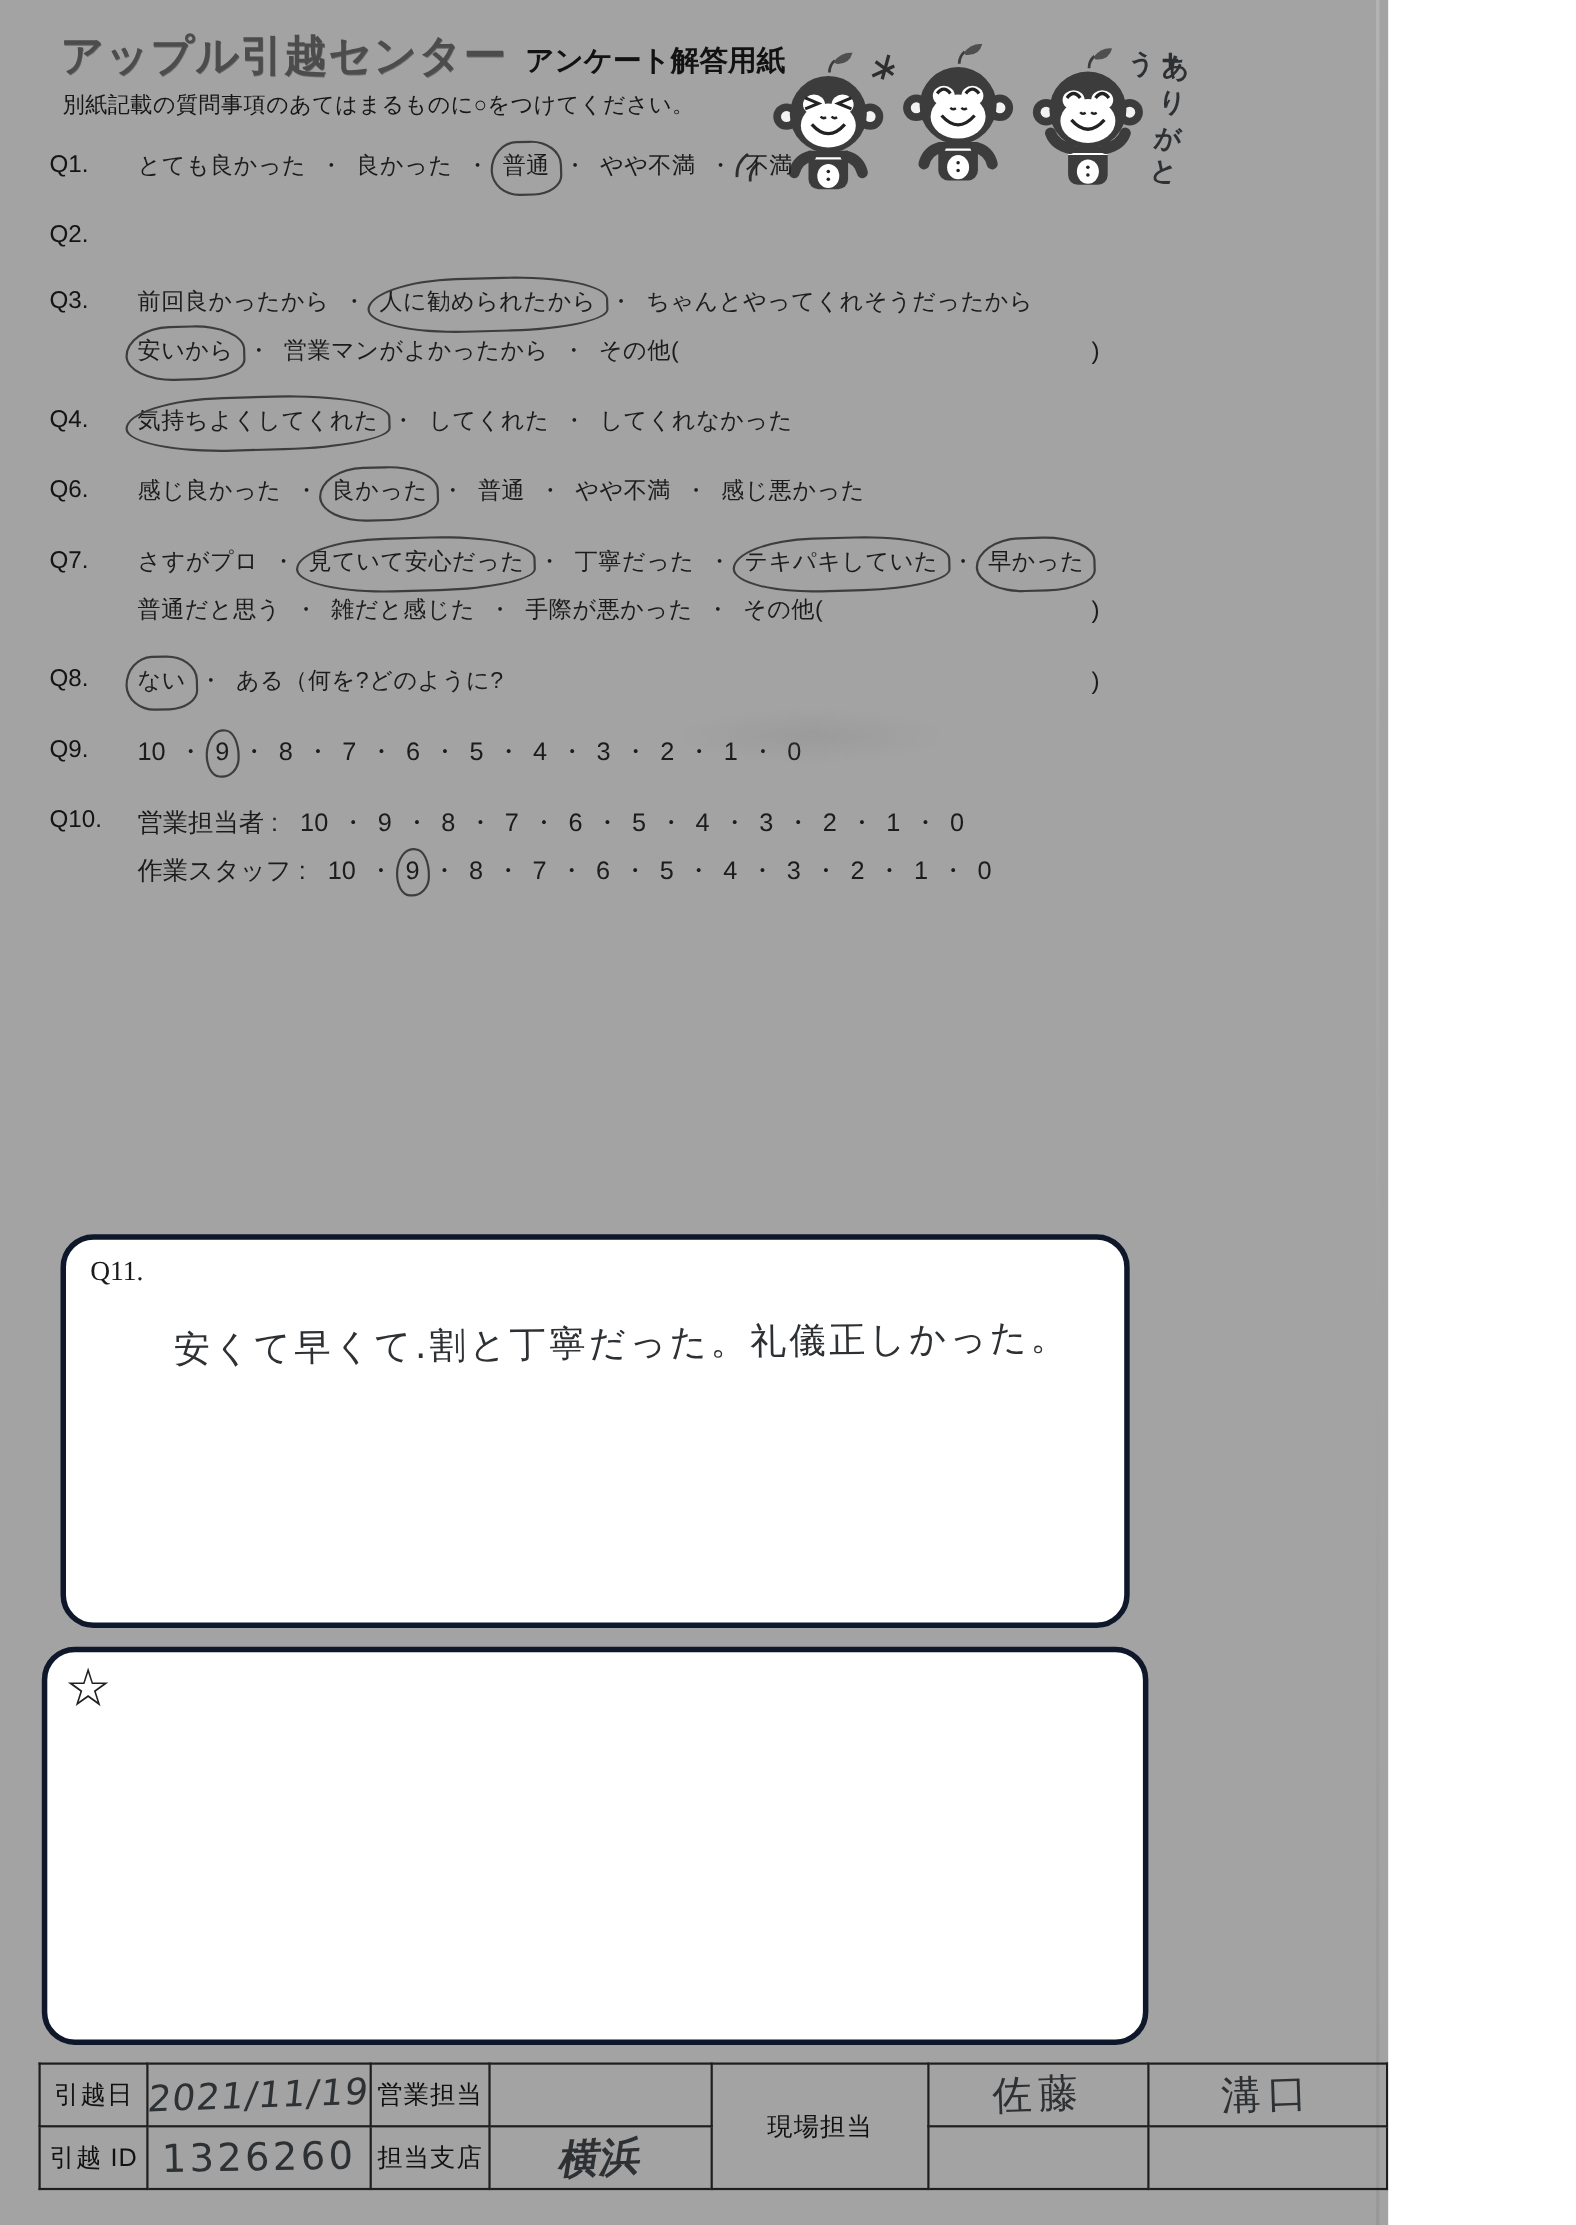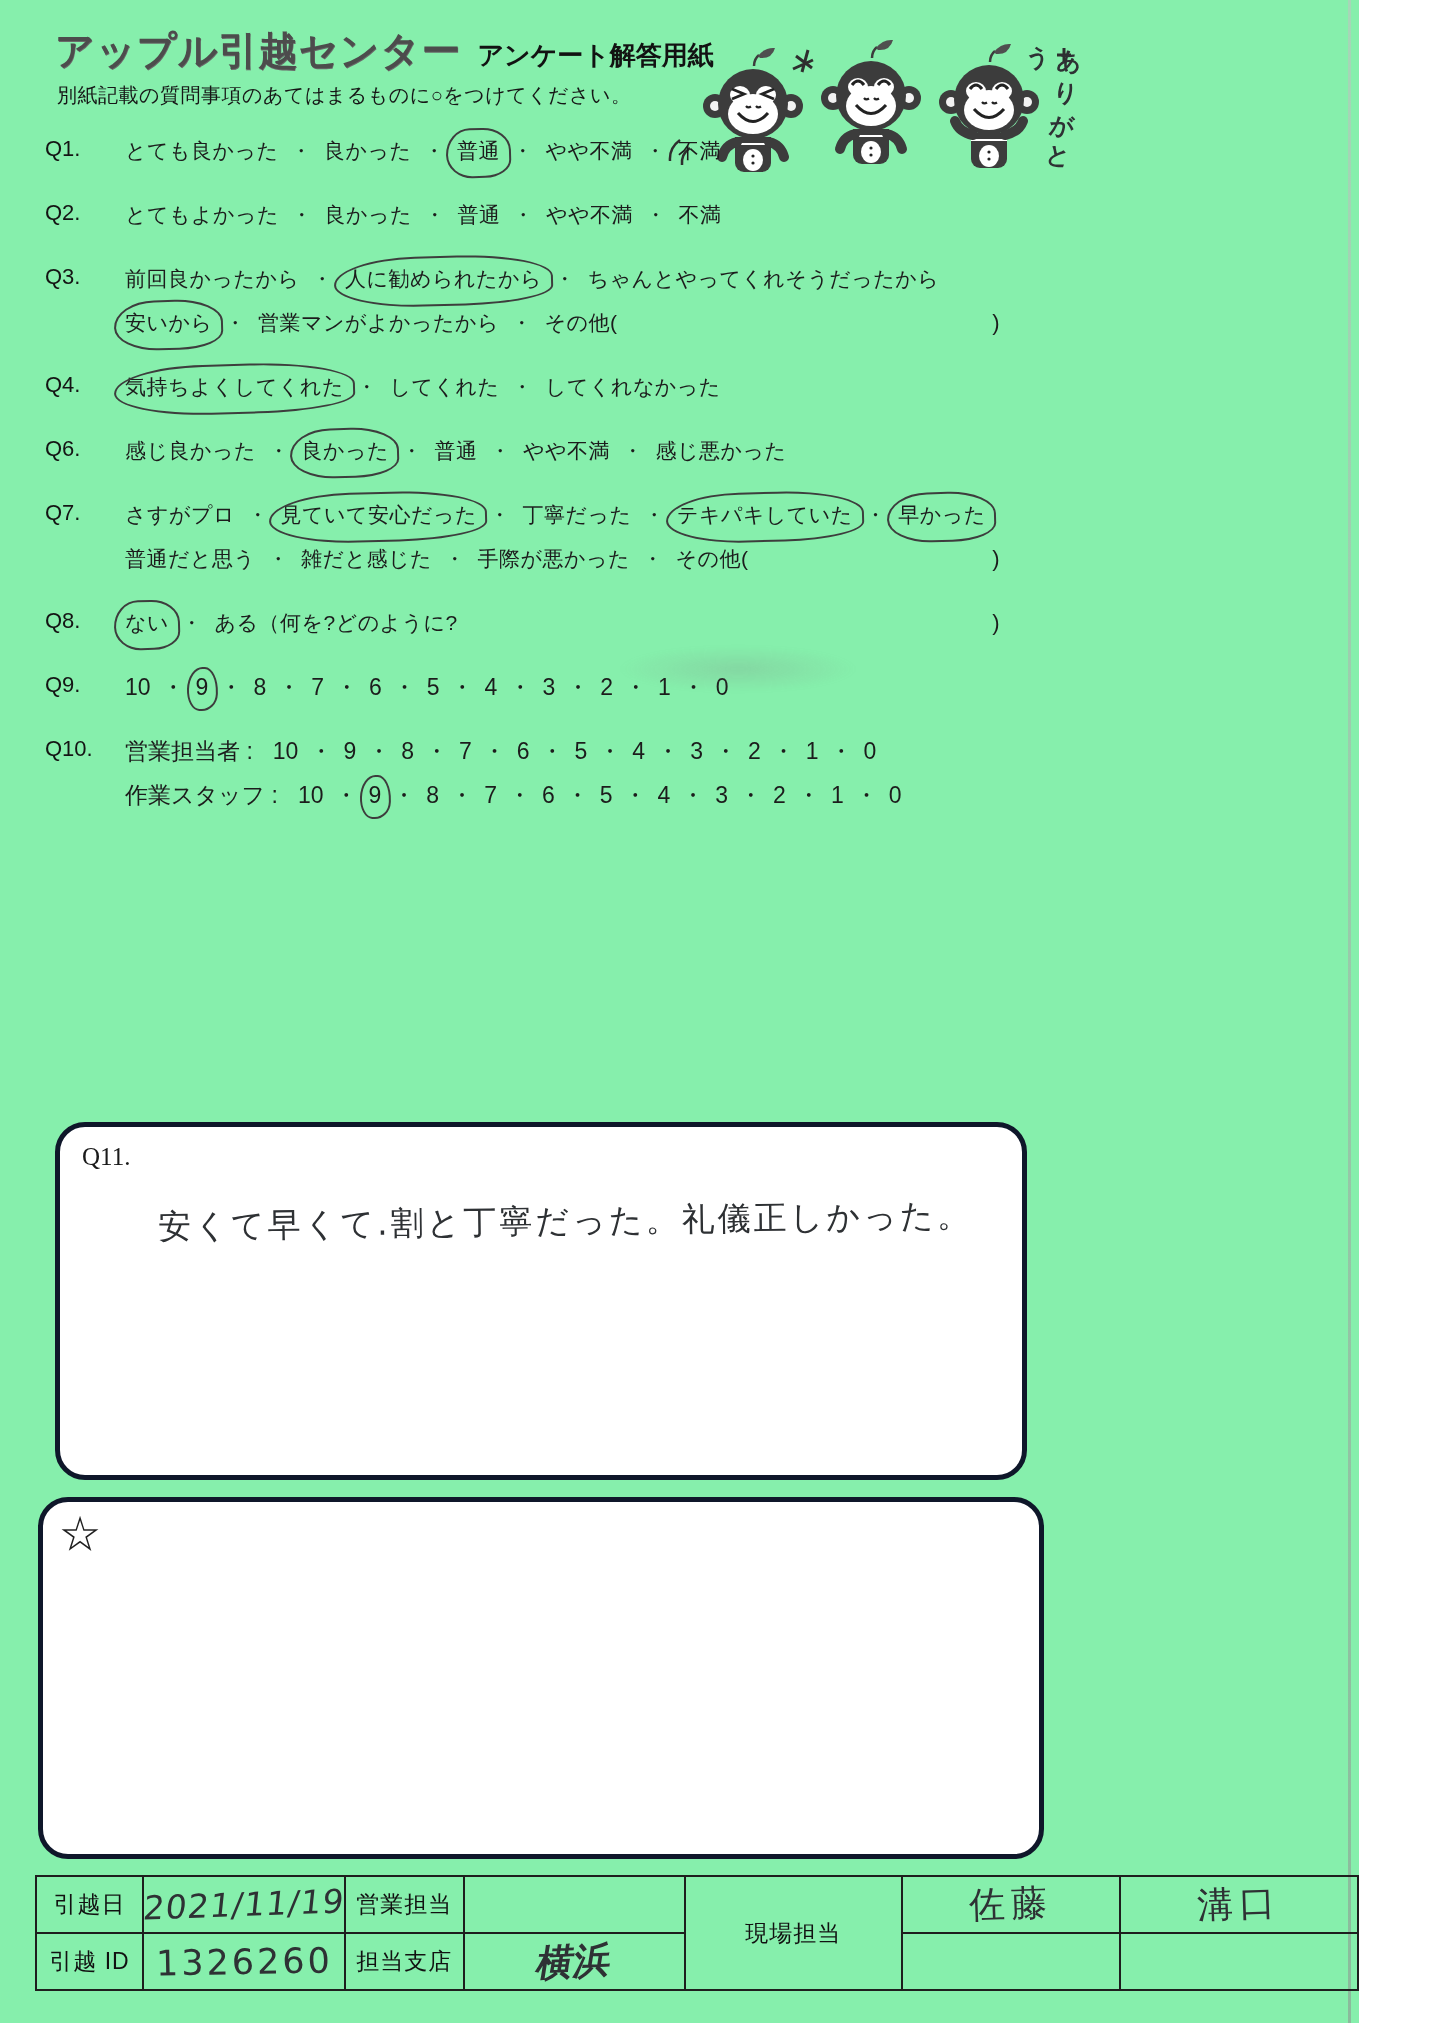--- a/index.html
+++ b/index.html
@@ -1,17 +1,17 @@
 <!DOCTYPE html>
 <html lang="ja"><head>
 <meta charset="utf-8">
 <style>
   html,body{margin:0;padding:0;background:#fff;}
-  .page{position:relative;width:1359px;height:2023px;background:#86efac;overflow:hidden;
-        font-family:"Liberation Sans",sans-serif;color:#1c1c1c;}
+  .page{position:relative;width:1225px;height:2023px;background:#a3a3a3;overflow:hidden;
+        font-family:"Liberation Sans",sans-serif;color:#1c1c1c;padding-left:37px;}
 
   
   .hdr{position:absolute;left:55px;top:24px;display:flex;align-items:baseline;white-space:nowrap;}
   .title{font-size:39px;font-weight:900;color:#4c4c4c;letter-spacing:1px;
          text-shadow:0.5px 0.5px 0 #6a6a6a;}
   .subtitle{font-size:26px;font-weight:800;color:#121212;margin-left:16px;}
   .instruction{position:absolute;left:57px;top:82px;font-size:20px;color:#161616;letter-spacing:.5px;}
 
   
   .mascots{position:absolute;left:668px;top:26px;width:410px;height:168px;}
@@ -143,23 +143,20 @@
 
   <div class="questions" id="questions">
       <div class="q-row">
         <span class="q-id">Q1.</span>
         <div class="q-body">
           <div class="q-line"><span class="opt">とても良かった</span><span class="sep">・</span><span class="opt">良かった</span><span class="sep">・</span><span class="opt circled">普通</span><span class="sep">・</span><span class="opt">やや不満</span><span class="sep">・</span><span class="opt">不満</span></div>
         </div>
       </div>
       <div class="q-row">
         <span class="q-id">Q2.</span>
-        <div class="q-body">
-          <div class="q-line"><span class="opt">とてもよかった</span><span class="sep">・</span><span class="opt">良かった</span><span class="sep">・</span><span class="opt">普通</span><span class="sep">・</span><span class="opt">やや不満</span><span class="sep">・</span><span class="opt">不満</span></div>
-        </div>
       </div>
       <div class="q-row">
         <span class="q-id">Q3.</span>
         <div class="q-body">
           <div class="q-line"><span class="opt">前回良かったから</span><span class="sep">・</span><span class="opt circled">人に勧められたから</span><span class="sep">・</span><span class="opt">ちゃんとやってくれそうだったから</span></div>
           <div class="q-line"><span class="opt circled">安いから</span><span class="sep">・</span><span class="opt">営業マンがよかったから</span><span class="sep">・</span><span class="opt">その他(</span><span class="tail">)</span></div>
         </div>
       </div>
       <div class="q-row">
         <span class="q-id">Q4.</span>

